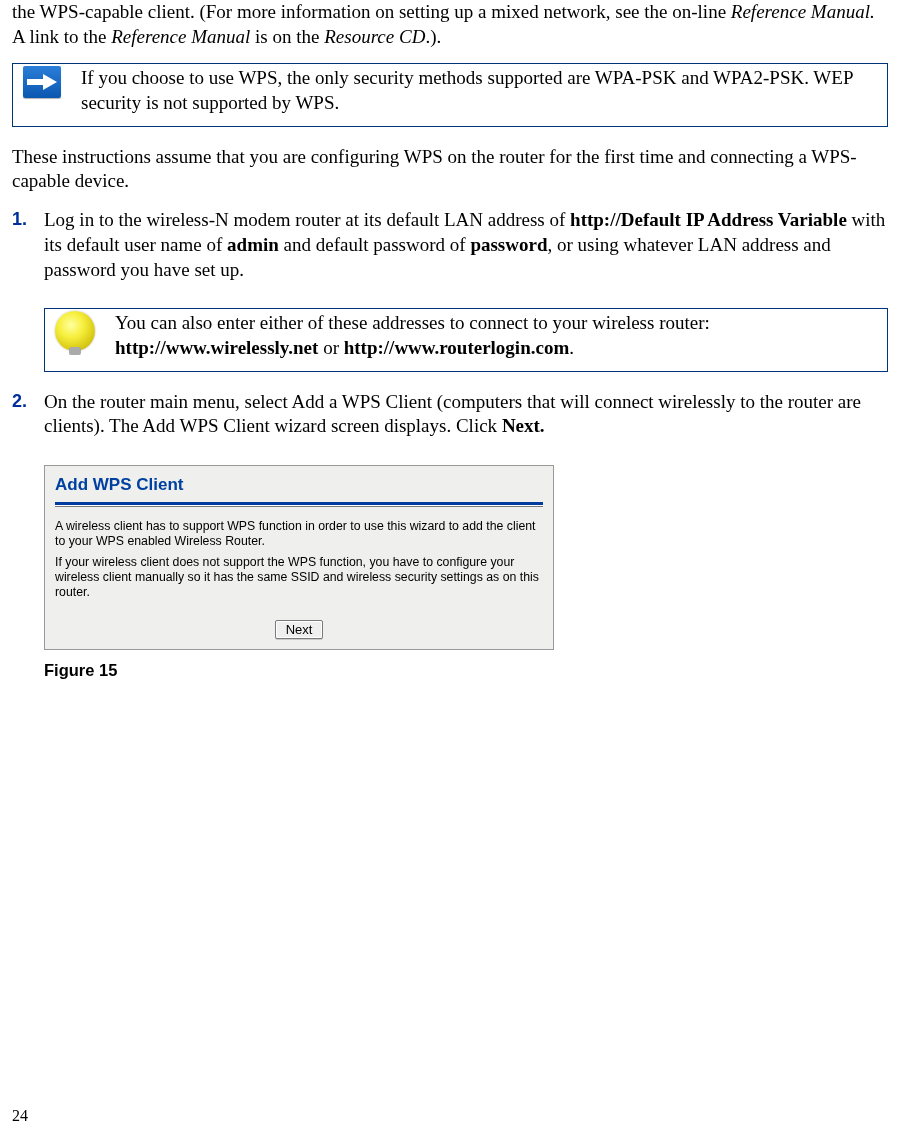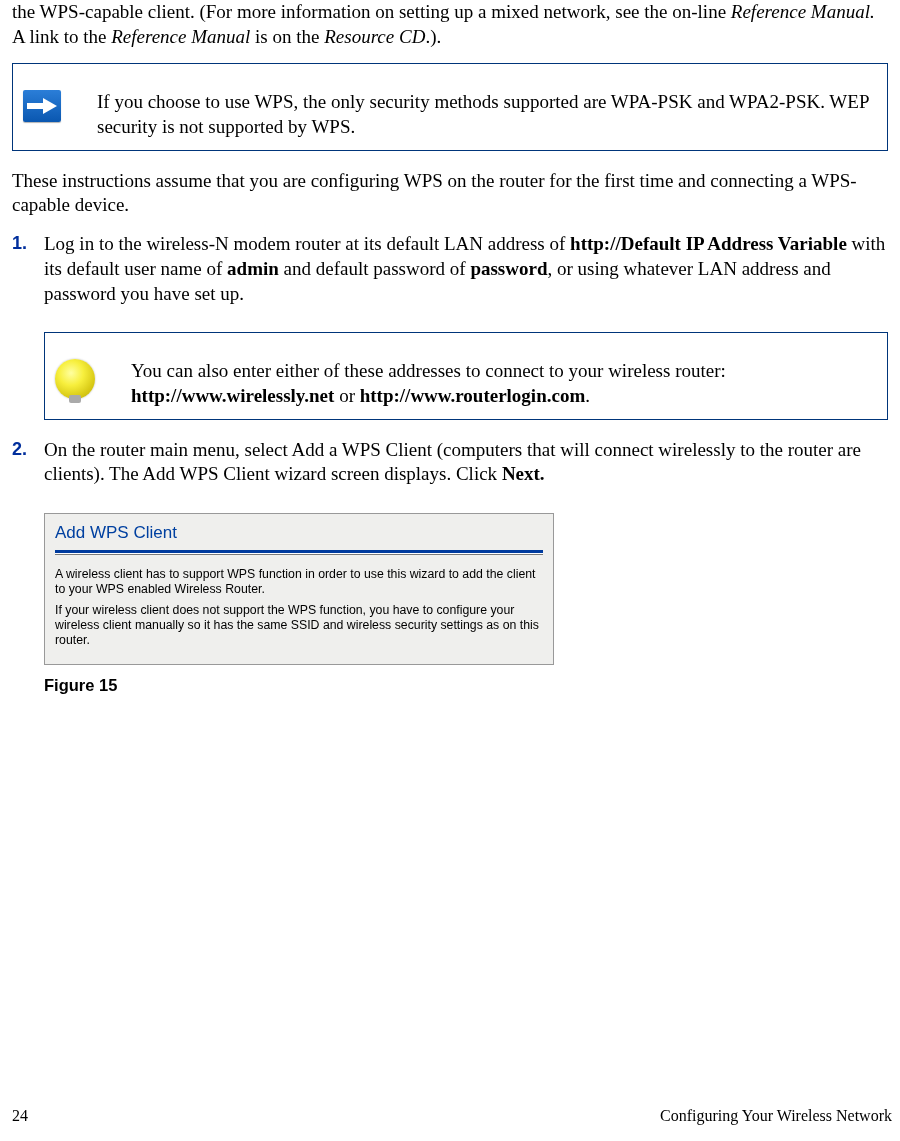--- a/index.html
+++ b/index.html
@@ -8,25 +8,25 @@
     line-height: 1.3;
     color: #000;
     margin: 0;
     padding: 0 12px;
     width: 876px;
   }
   .content { }
   p { margin: 0 0 14px 0; }
   .callout {
     border: 1px solid #00357a;
-    padding: 26px 14px 10px 10px;
+    padding: 2px 14px 10px 10px;
     margin: 14px 0 18px 0;
     display: flex;
     align-items: flex-start;
-    gap: 36px;
+    gap: 20px;
   }
   .callout .icon-col { flex: 0 0 auto; }
   .callout .text-col { flex: 1 1 auto; font-size: 19px; line-height: 1.3; }
   .arrow-icon {
     width: 38px; height: 32px;
     background: linear-gradient(#2b7ed8, #0a57b0);
     display: flex; align-items: center; justify-content: center;
     border-radius: 2px;
     box-shadow: 0 1px 1px rgba(0,0,0,0.3);
   }
@@ -77,21 +77,21 @@
     font-family: Tahoma, Arial, sans-serif;
     font-size: 12.5px;
     color: #222;
     padding: 6px 10px 10px 10px;
     box-sizing: border-box;
   }
   .screenshot .title {
     color: #0040a0;
     font-family: Tahoma, Arial, sans-serif;
     font-size: 17px;
-    font-weight: normal;
+    font-weight: bold;
     padding: 2px 0 4px 0;
   }
   .screenshot hr.hr-blue {
     border: none;
     border-top: 3px solid #003b9e;
     margin: 2px 0 14px 0;
     box-shadow: 0 1px 0 #fff, 0 2px 0 #7a7a7a;
   }
   .screenshot .subhead {
     font-weight: bold;
@@ -188,23 +188,25 @@
     </p>
   </div>
 </div>
 
 <div class="screenshot-wrap">
   <div class="screenshot">
     <div class="title">Add WPS Client</div>
     <hr class="hr-blue">
     <div class="para">A wireless client has to support WPS function in order to use this wizard to add the client to your WPS enabled Wireless Router.</div>
     <div class="para">If your wireless client does not support the WPS function, you have to configure your wireless client manually so it has the same SSID and wireless security settings as on this router.</div>
+    <div class="btn-row">
+      <button class="next" type="button">Next</button>
+    </div>
   </div>
 </div>
 
 <div class="figcap">Figure 15</div>
 
 </div>
 
 <div class="footer">
   <span class="pagenum">24</span>
-  <span class="chapter">Configuring Your Wireless Network</span>
 </div>
 
 </body></html>

